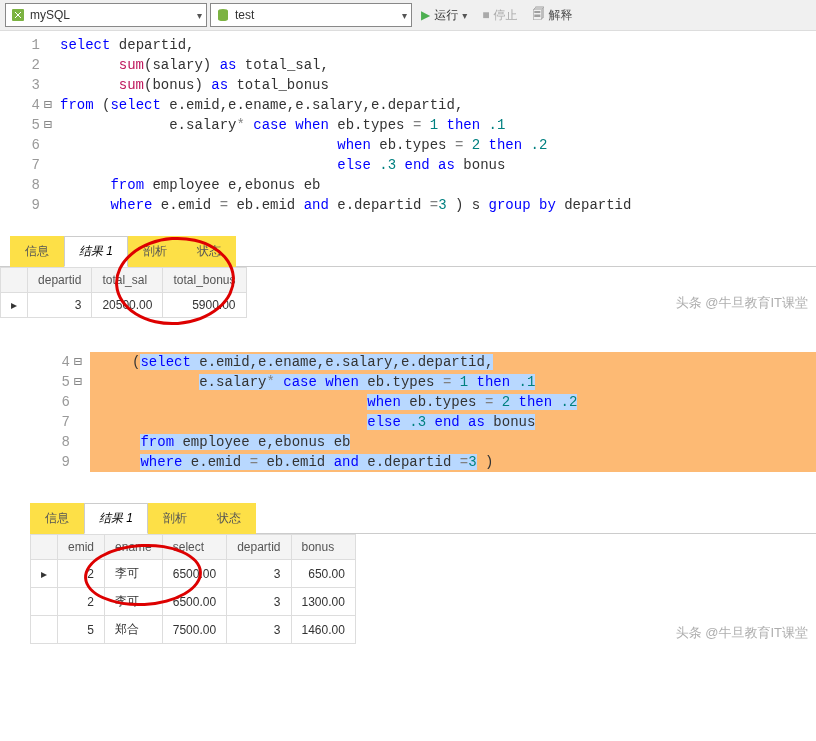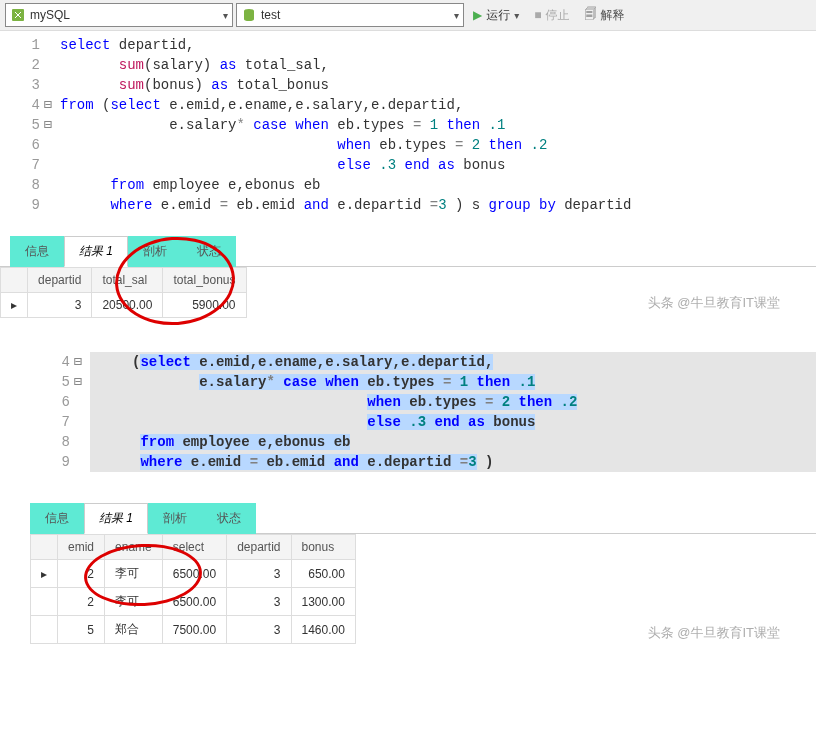--- a/index.html
+++ b/index.html
@@ -18,21 +18,21 @@
       border-bottom: 1px solid #ddd;
       gap: 3px;
     }
     .dropdown {
       display: flex;
       align-items: center;
       background: #fff;
       border: 1px solid #888;
       height: 24px;
       padding: 0 4px;
-      width: 228px;
+      width: 202px;
       justify-content: space-between;
     }
     .dropdown .left { display: flex; align-items: center; gap: 4px; }
     .db-icon {
       width: 16px; height: 16px;
       display: inline-flex; align-items: center; justify-content: center;
     }
     .chevron { color: #555; font-size: 10px; }
     .tb-btn {
       display: flex; align-items: center; gap: 4px;
@@ -64,36 +64,36 @@
       flex: 1;
       white-space: pre;
       line-height: 20px;
     }
     .line { height: 20px; }
     .kw { color: #0000ff; }
     .fn { color: #be185d; }
     .op { color: #808080; }
     .num { color: #008080; }
     
-    .editor2 .code { background: #e5e5e5; font-weight: bold; }
+    .editor2 .code { background: #fdba74; }
     .hl { background: #b8d8ff; }
     
     .tabs {
       display: flex;
       border-bottom: 1px solid #ccc;
       padding-left: 10px;
       margin-top: 0;
     }
     .tab {
       padding: 6px 14px;
       border: 1px solid transparent;
       color: #555;
       position: relative;
       top: 1px;
-      background: #5eead4;
+      background: #fde047;
     }
     .tab.active {
       border: 1px solid #ccc;
       border-bottom: 1px solid #fff;
       background: #fff;
       color: #000;
       font-style: italic;
     }
     
     .result-table {
@@ -114,21 +114,21 @@
     }
     .result-table td.num { text-align: right; color: #333; }
     .row-marker {
       width: 16px; background: #f0f0f0;
       text-align: center; color: #333;
     }
     
     .section { position: relative; }
     .watermark {
       position: absolute;
-      right: 36px;
+      right: 8px;
       color: #999;
       font-size: 13px;
       opacity: 0.8;
     }
     .wm1 { bottom: 6px; }
     .wm2 { bottom: 2px; }
     
     .circle-annotation {
       position: absolute;
       border: 3px solid #d00;

